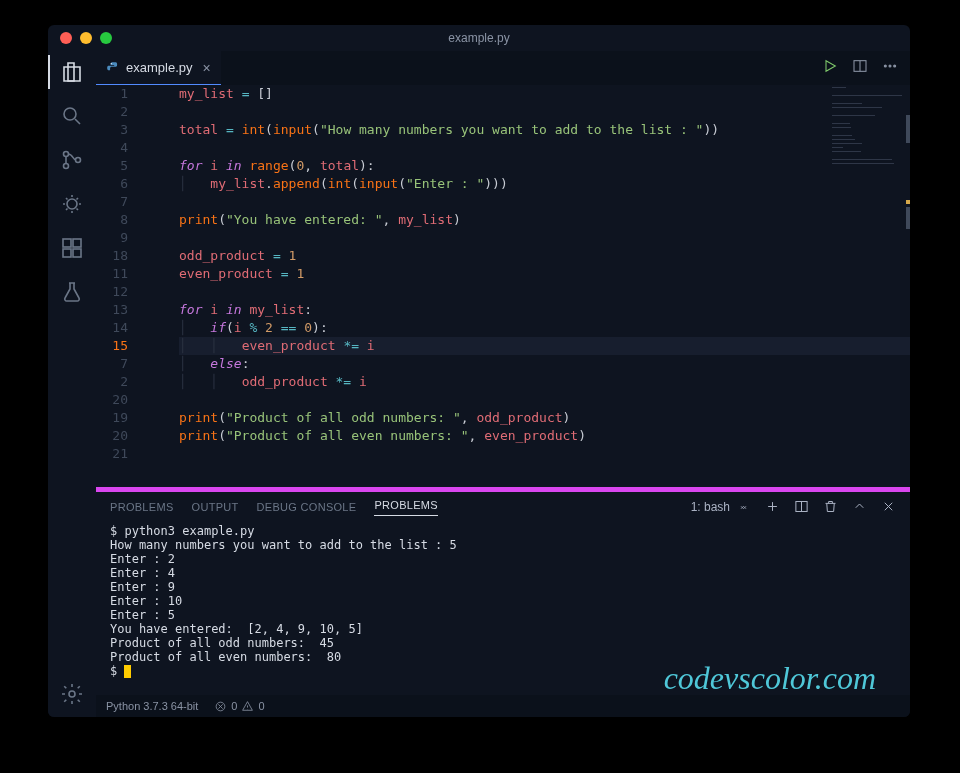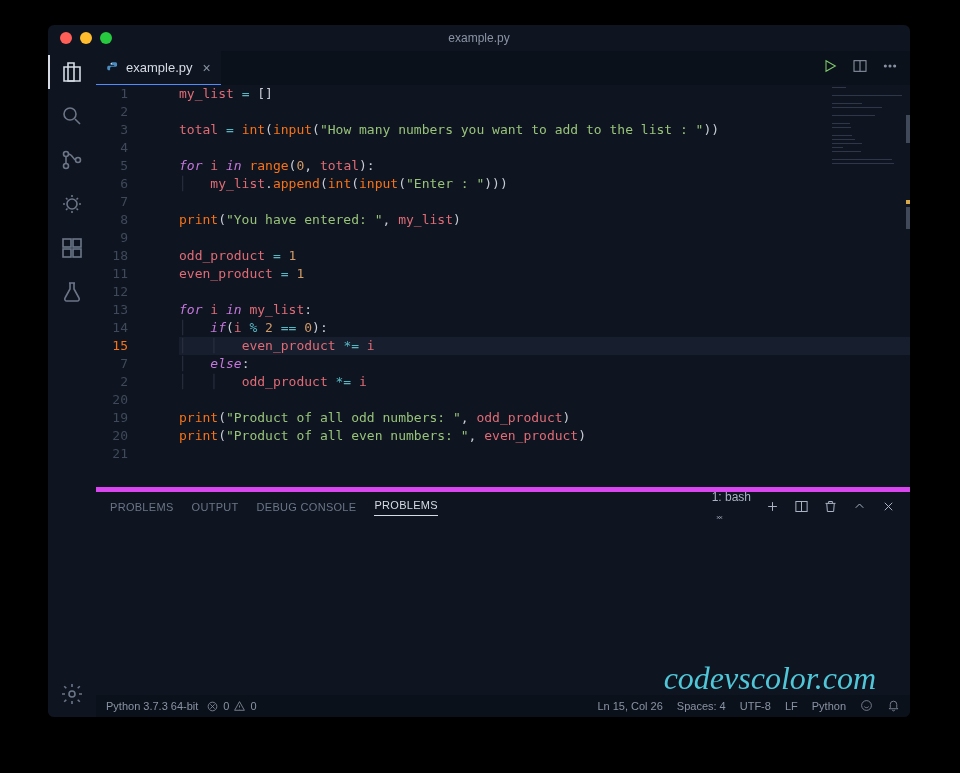--- a/index.html
+++ b/index.html
@@ -50,25 +50,25 @@
 .v { color: #e06c75; }
 .p { color: #c8ccd4; }
 .guide { color: #2b3342; }
 
 .panel { height: 208px; border-top: 5px solid #d946ef; display: flex; flex-direction: column; font-family: Menlo, Consolas, monospace; font-size: 12px; }
 .panel-tabs { height: 30px; display: flex; align-items: center; gap: 18px; padding: 0 14px; color: #6b7687; font-family: -apple-system, sans-serif; font-size: 11px; }
 .ptab { cursor: pointer; letter-spacing: .3px; }
 .ptab.active { color: #d6dbe4; border-bottom: 1px solid #d6dbe4; padding-bottom: 4px; }
 .panel-right { margin-left: auto; display: flex; align-items: center; gap: 14px; color: #aab2c3; }
 .panel-right svg { width: 15px; height: 15px; stroke: currentColor; fill: none; stroke-width: 1.6; cursor: pointer; }
-.shell-sel { display: flex; align-items: flex-start; gap: 6px; font-size: 12px; flex-direction: column; }
+.shell-sel { display: flex; align-items: flex-start; gap: 6px; font-size: 12px; }
 .term { flex: 1; padding: 2px 14px; color: #d6dbe4; white-space: pre; line-height: 14px; overflow: hidden; }
 .cursor { display: inline-block; width: 7px; height: 13px; background: #ffcc00; vertical-align: middle; }
 
-.statusbar { height: 22px; background: #0b111b; color: #8a93a4; display: flex; align-items: center; font-size: 11px; padding: 0 10px; gap: 8px; }
+.statusbar { height: 22px; background: #0b111b; color: #8a93a4; display: flex; align-items: center; font-size: 11px; padding: 0 10px; gap: 16px; }
 .statusbar .right { margin-left: auto; display: flex; gap: 14px; align-items: center; }
 .statusbar svg { width: 13px; height: 13px; stroke: currentColor; fill: none; stroke-width: 1.5; }
 
 .watermark { position: absolute; right: 84px; bottom: 76px; color: #4fc7d8; font-family: "Brush Script MT", cursive; font-size: 32px; font-style: italic; }
 </style>
 </head>
 <body>
 
 <div class="window">
   <div class="titlebar">
@@ -226,48 +226,45 @@
                   <path d="M4 7h16M9 7V4h6v3M6 7l1 13h10l1-13"></path>
                 </svg></span>
             <span><svg viewBox="0 0 24 24">
                   <path d="M6 14l6-6 6 6"></path>
                 </svg></span>
             <span><svg viewBox="0 0 24 24">
                   <path d="M6 6l12 12M18 6L6 18"></path>
                 </svg></span>
           </div>
         </div>
+        <div class="term" id="term">$ python3 example.py
+How many numbers you want to add to the list : 5
+Enter : 2
+Enter : 4
+Enter : 9
+Enter : 10
+Enter : 5
+You have entered:  [2, 4, 9, 10, 5]
+Product of all odd numbers:  45
+Product of all even numbers:  80
+$ <span class="cursor"></span></div>
       </div>
 
       <div class="statusbar">
         <span>Python 3.7.3 64-bit</span>
         <span style="display:flex;align-items:center;gap:4px">
           <svg viewBox="0 0 24 24">
               <circle cx="12" cy="12" r="8"></circle>
               <path d="M8 8l8 8M16 8l-8 8"></path>
             </svg>
             <span>0</span>
           <svg viewBox="0 0 24 24">
               <path d="M12 3l9 16H3z"></path>
               <path d="M12 10v4M12 17v.5"></path>
             </svg>
             <span>0</span>
         </span>
-        <div class="right">
-          <span>Ln 15, Col 26</span>
-          <span>Spaces: 4</span>
-          <span>UTF-8</span>
-          <span>LF</span>
-          <span>Python</span>
-          <span><svg viewBox="0 0 24 24">
-                <circle cx="12" cy="12" r="9"></circle>
-                <path d="M8 14c1 1.5 2.5 2 4 2s3-.5 4-2M9 9h.01M15 9h.01"></path>
-              </svg></span>
-          <span><svg viewBox="0 0 24 24">
-                <path d="M6 16V10a6 6 0 1112 0v6l2 2H4l2-2zM10 20a2 2 0 004 0"></path>
-              </svg></span>
-        </div>
       </div>
     </div>
   </div>
 </div>
 
 <div class="watermark">codevscolor.com</div>
 
 </body></html>

